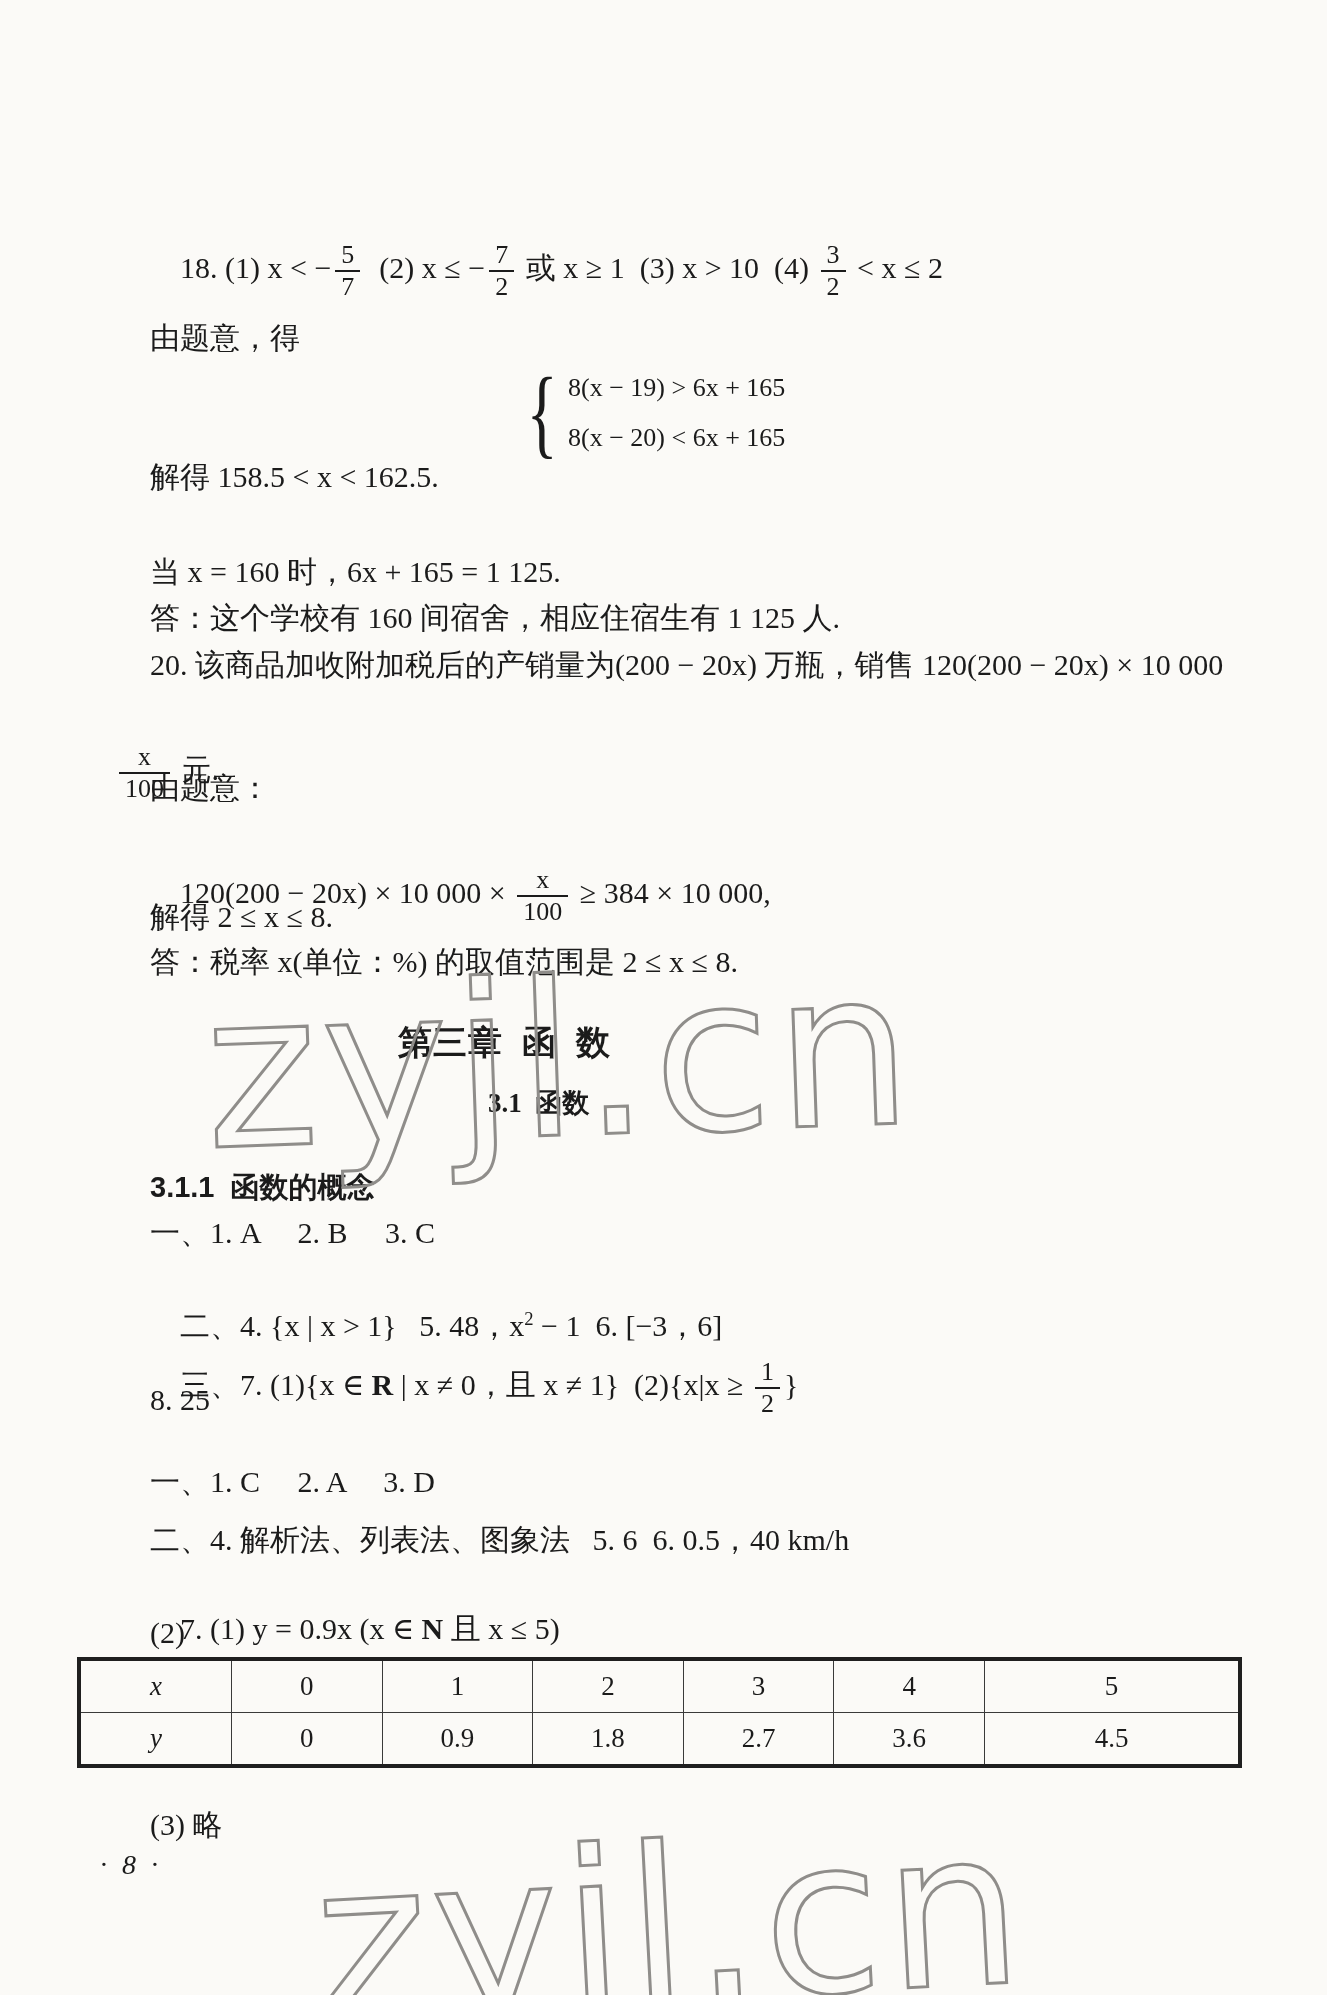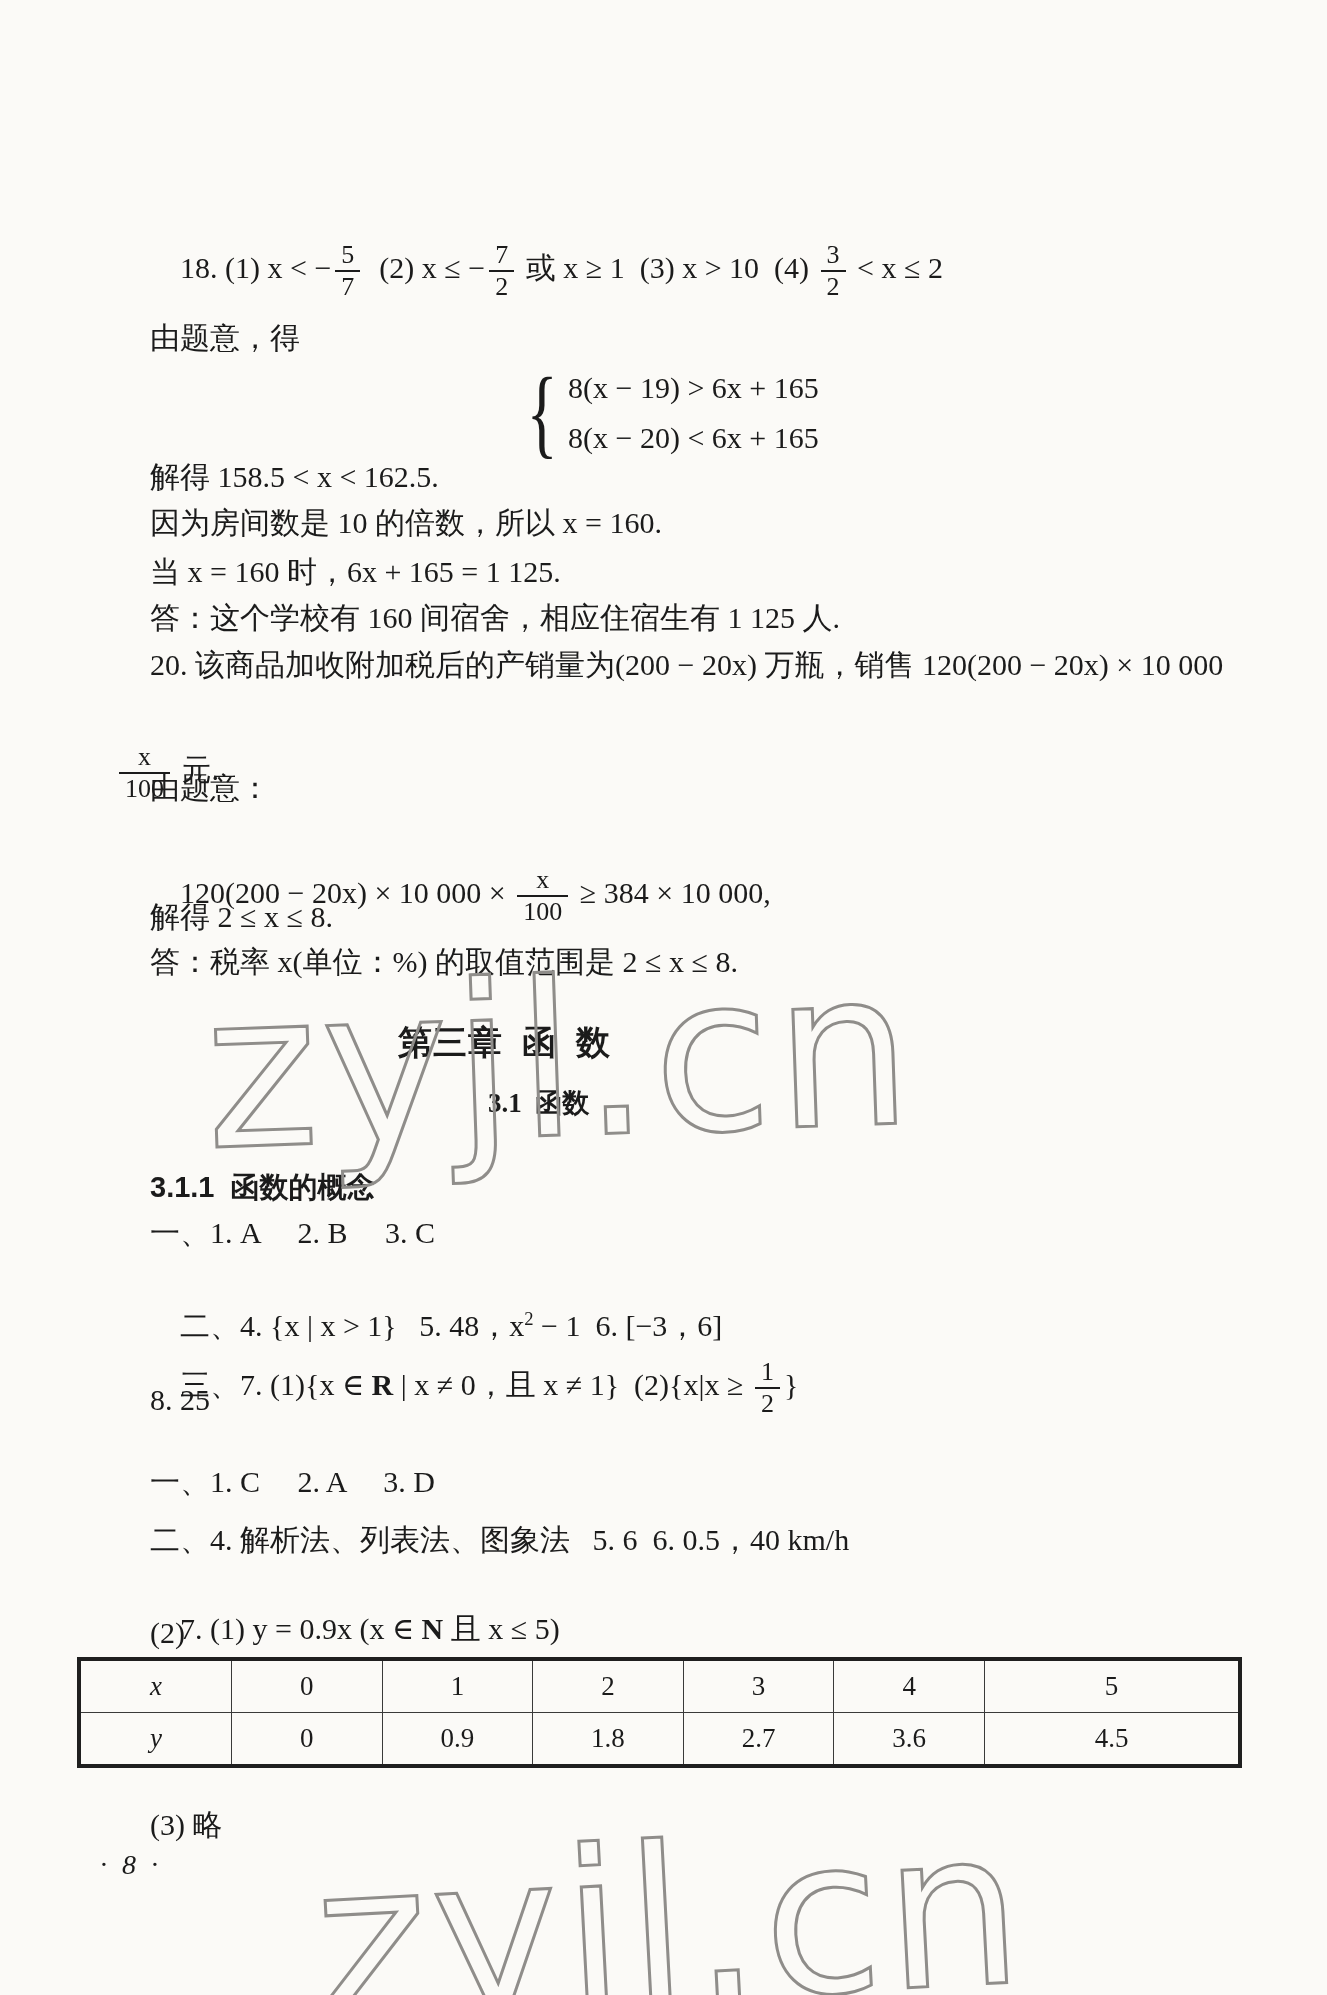--- a/index.html
+++ b/index.html
@@ -28,21 +28,21 @@
   sup{font-size:0.62em;}
   b.setfont{font-weight:bold;}
   .system{
     position:absolute;left:518px;top:363px;
     display:flex;align-items:center;z-index:2;
   }
   .brace{
     font-size:100px;font-weight:400;line-height:1;
     transform:scaleX(0.65);margin-right:2px;color:#1b1b1b;
   }
-  .eqs{display:flex;flex-direction:column;gap:10px;font-size:30px;line-height:40px;white-space:pre;}
+  .eqs{display:flex;flex-direction:column;gap:10px;font-size:26px;line-height:40px;white-space:pre;}
   .chapter{
     position:absolute;left:398px;top:1013px;
     font-size:34px;font-weight:bold;line-height:60px;
     letter-spacing:1px;white-space:pre;z-index:2;
   }
   .sect{
     position:absolute;left:488px;top:1081px;
     font-size:27px;font-weight:bold;line-height:44px;
     white-space:pre;z-index:2;
   }
@@ -93,21 +93,20 @@
 
   <div class="system">
     <span class="brace">{</span>
     <span class="eqs">
       <span>8(x − 19) &gt; 6x + 165</span>
       <span>8(x − 20) &lt; 6x + 165</span>
     </span>
   </div>
 
   <div class="ln" style="top:456px">解得 158.5 &lt; x &lt; 162.5.</div>
-  <div class="ln" style="top:502px">因为房间数是 10 的倍数，所以 x = 160.</div>
   <div class="ln" style="top:551px">当 x = 160 时，6x + 165 = 1 125.</div>
   <div class="ln" style="top:597px">答：这个学校有 160 间宿舍，相应住宿生有 1 125 人.</div>
 
   <div class="ln" style="top:644px">20. 该商品加收附加税后的产销量为(200 − 20x) 万瓶，销售 120(200 − 20x) × 10 000</div>
   <div class="ln flush" style="top:700px">
     <span class="frac"><span class="num">x</span><span class="den">100</span></span><span> 元.</span>
   </div>
   <div class="ln" style="top:767px">由题意：</div>
   <div class="ln" style="top:823px">
     <span>120(200 − 20x) × 10 000 × </span><span class="frac"><span class="num">x</span><span class="den">100</span></span><span> ≥ 384 × 10 000,</span>

